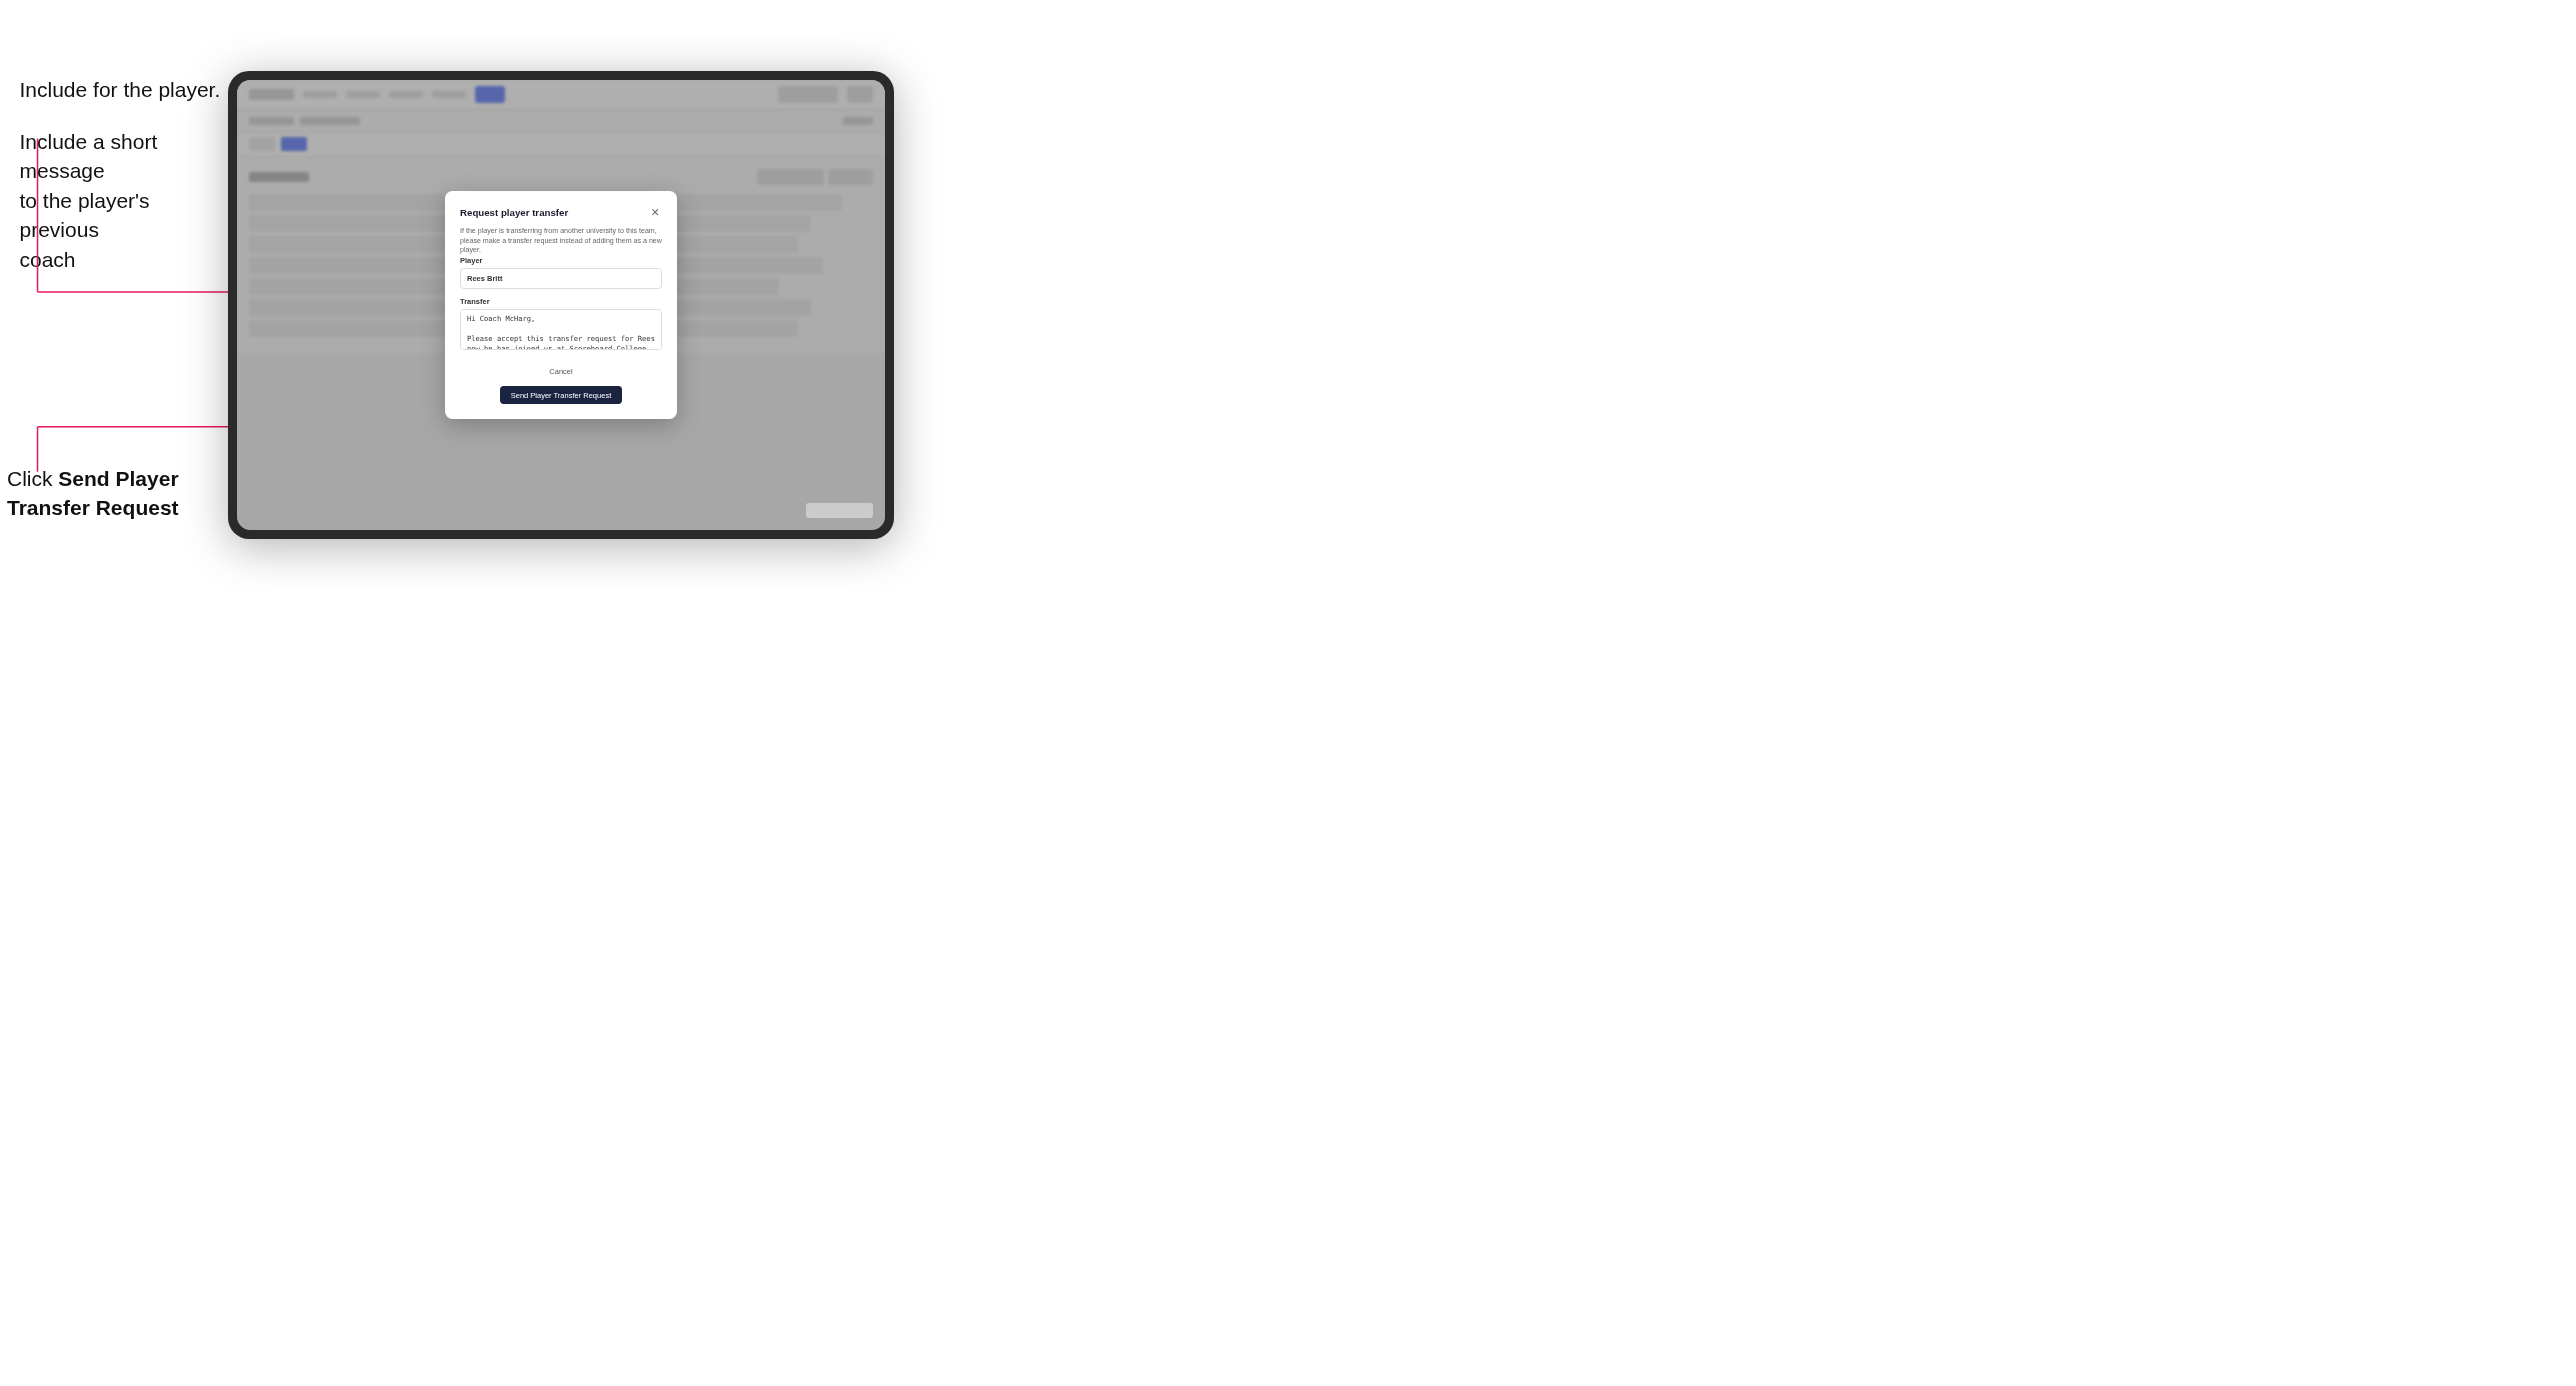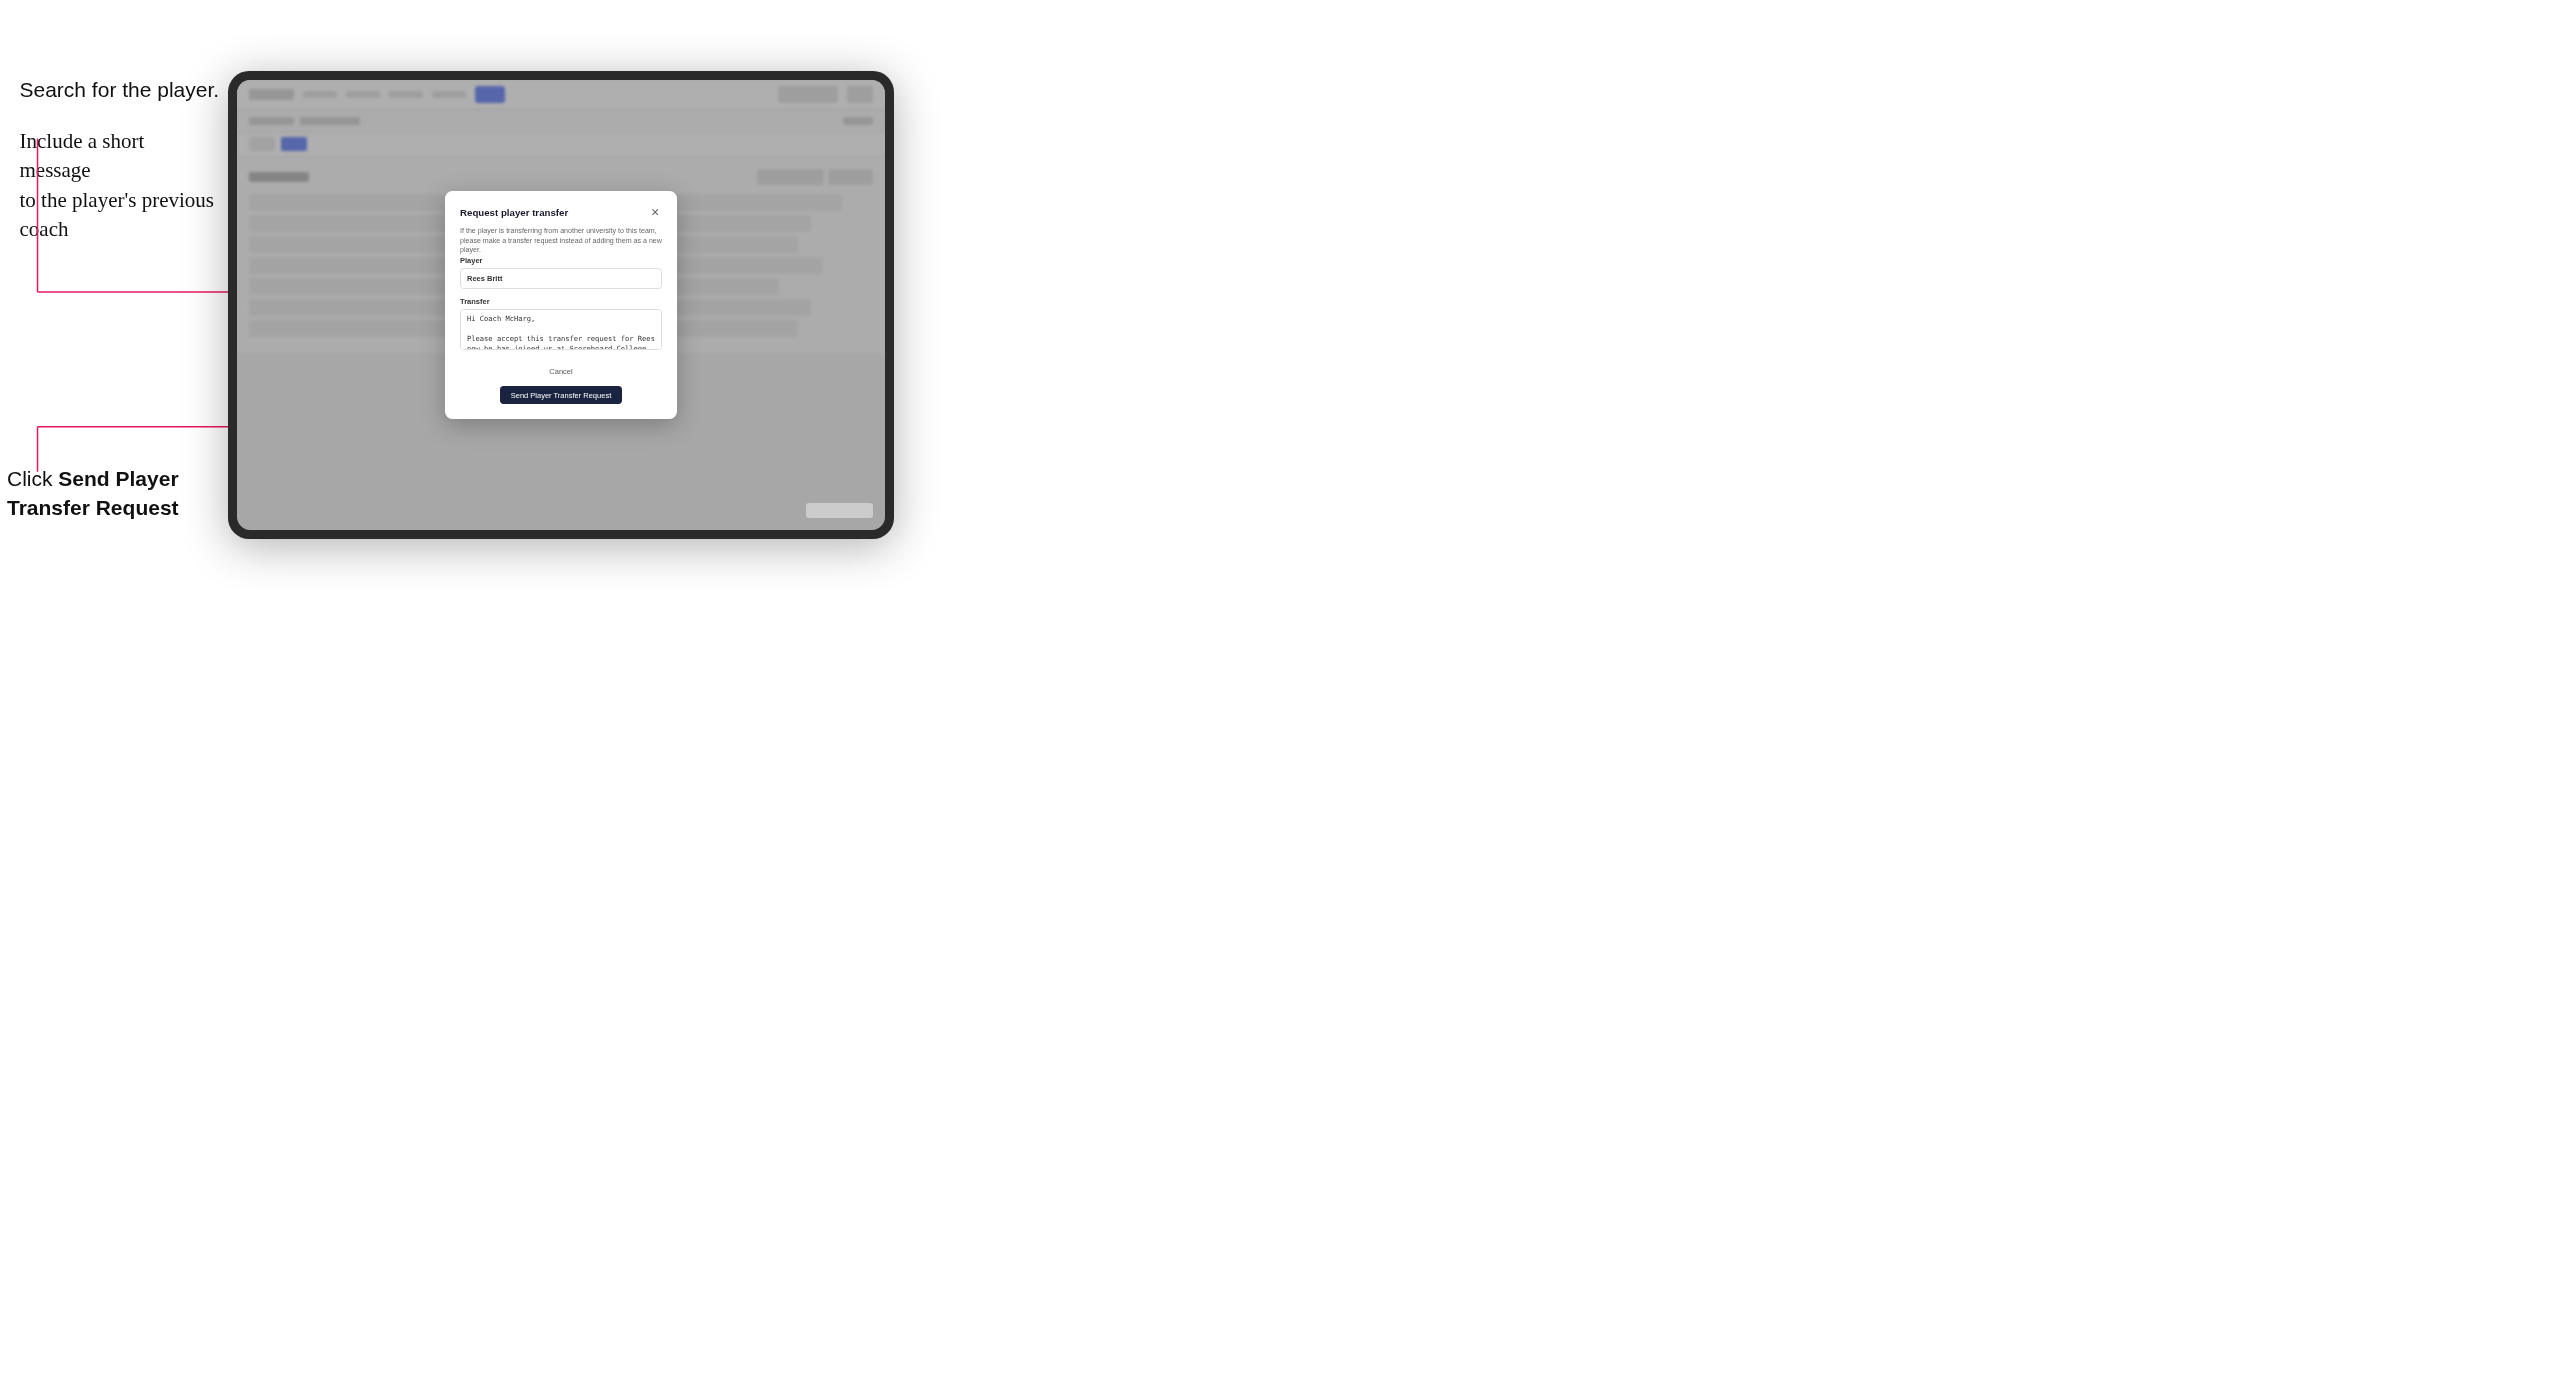--- a/index.html
+++ b/index.html
@@ -23,21 +23,20 @@
     }
 
     .annotation-message {
       position: absolute;
       left: 19.5px;
       top: 127px;
       font-size: 21px;
       color: #111;
       line-height: 1.4;
       width: 195px;
-      font-family: Liberation Serif, serif;
     }
 
     .annotation-click {
       position: absolute;
       left: 7px;
       top: 464px;
       font-size: 21px;
       color: #111;
       line-height: 1.4;
       width: 195px;
@@ -303,21 +302,21 @@
     .screen-bottom-btn {
       width: 67px;
       height: 15px;
       background: #ccc;
       border-radius: 3px;
     }
   </style>
 </head>
 <body>
 
-<div class="annotation-search">Search for the player.</div>
+<div class="annotation-search">Include for the player.</div>
 
 <div class="annotation-message">
   <span style="white-space: pre-line;">Include a short message
 to the player's previous
 coach</span>
 </div>
 
 <div class="annotation-click">
   <span>Click </span><strong style="white-space: pre-line;">Send Player
 Transfer Request</strong>

